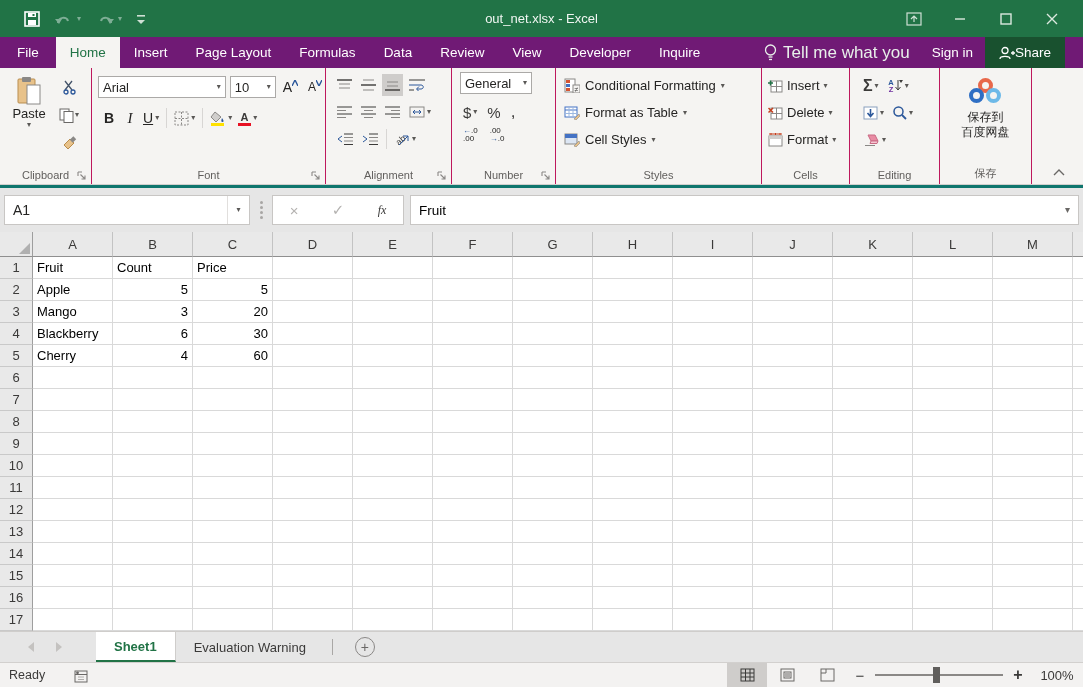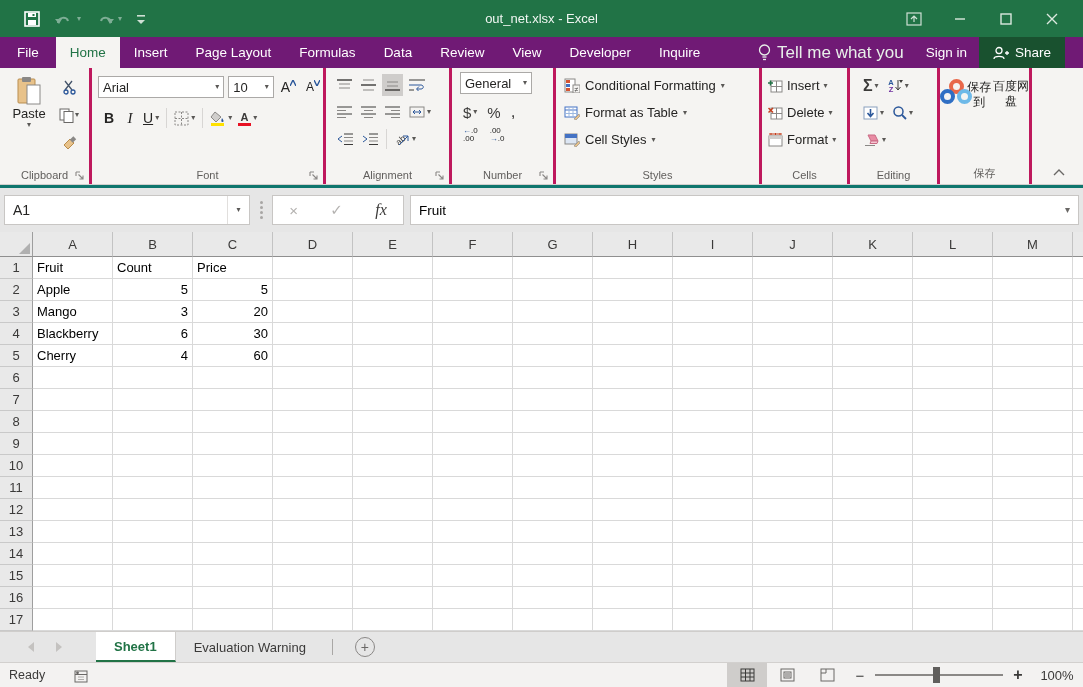--- a/index.html
+++ b/index.html
@@ -16,25 +16,25 @@
   .winctrls .wbtn { width:46px; height:37px; display:flex; align-items:center; justify-content:center; }
 
   
   .tabrow { height:31px; background:#701a75; display:flex; align-items:stretch; flex:none; }
   .tab { color:#fff; font-size:13.5px; padding:0 14px; display:flex; align-items:center; cursor:default; }
   .tab.file { padding:0 17px; }
   .tab.active { background:#f5f4f2; color:#217346; }
   .tab-right { margin-left:auto; display:flex; align-items:stretch; }
   .tellme { display:flex; align-items:center; gap:6px; color:#e8f0ea; font-size:17px; padding:0 10px; white-space:nowrap; overflow:hidden; }
   .signin { display:flex; align-items:center; color:#fff; font-size:13.5px; padding:0 12px; }
-  .sharebtn { background:#19512f; color:#fff; font-size:13.5px; display:flex; align-items:center; gap:6px; padding:0 14px; margin-right:18px; }
+  .sharebtn { background:#19512f; color:#fff; font-size:13.5px; display:flex; align-items:center; padding:0 14px; margin-right:18px; }
 
   
   .ribbon { height:117px; background:#f5f4f2; display:flex; flex:none; border-bottom:1px solid #d2d0ce; position:relative; }
-  .rgroup { position:relative; border-right:3px solid #be185d; padding-top:4px; flex:none; }
+  .rgroup { position:relative; border-right:1px solid #be185d; padding-top:4px; flex:none; }
   .rlabel { position:absolute; bottom:3px; left:0; right:0; text-align:center; font-size:11px; color:#605e5c; }
   .launcher { position:absolute; bottom:3px; right:4px; }
   .combo { background:#fff; border:1px solid #aba9a7; height:22px; display:flex; align-items:center; font-size:13px; color:#252423; padding:0 4px; }
   .combo .arrow { margin-left:auto; }
   .arrow { font-size:8px; color:#5a5856; line-height:1; }
   .mini { display:flex; align-items:center; justify-content:center; height:22px; padding:0 3px; }
   .sel { background:#cfcdcb; }
   .rowline { display:flex; align-items:center; }
   .glyphB { font-weight:bold; font-size:14px; color:#252423; }
   .glyphI { font-style:italic; font-family:"Liberation Serif",serif; font-size:15px; color:#252423; }
@@ -64,21 +64,21 @@
   .decbtn .ar { color:#2b579a; }
 
   
   .fbar { height:47px; background:#e6e6e6; display:flex; align-items:center; padding:0 4px; flex:none; border-top:3px solid #0f766e; }
   .namebox { width:246px; height:30px; background:#fff; border:1px solid #c8c6c4; display:flex; align-items:center; font-size:14px; color:#252423; padding-left:8px; }
   .namebox .nb-arrow { margin-left:auto; border-left:1px solid #e1dfdd; width:22px; align-self:stretch; display:flex; align-items:center; justify-content:center; }
   .vdots { width:14px; display:flex; flex-direction:column; align-items:center; gap:2px; margin:0 4px; }
   .vdots i { width:3px; height:3px; border-radius:50%; background:#a8a6a4; }
   .fxbox { width:132px; height:30px; background:#fff; border:1px solid #c8c6c4; display:flex; align-items:center; justify-content:space-around; }
   .fxbox .dim { color:#b4b2b0; font-size:15px; }
-  .fxglyph { font-style:italic; font-family:"Liberation Serif",serif; font-size:16px; color:#3b3a39; }
+  .fxglyph { font-style:italic; font-family:"Liberation Serif",serif; font-size:12px; color:#3b3a39; }
   .finput { flex:1; height:30px; background:#fff; border:1px solid #c8c6c4; margin-left:6px; display:flex; align-items:center; font-size:13.5px; color:#000; padding-left:8px; }
   .finput .arrow { margin-left:auto; margin-right:8px; color:#6a6866; font-size:10px; }
 
   
   .colheads { height:25px; display:flex; flex:none; background:#e9e9e9; }
   .corner { width:33px; height:25px; background:#e9e9e9; border-right:1px solid #9e9e9e; border-bottom:1px solid #8f8f8f; position:relative; flex:none; }
   .corner i { position:absolute; right:2px; bottom:2px; width:0; height:0; border-left:11px solid transparent; border-bottom:11px solid #b0b0b0; }
   .colhead { width:80px; height:25px; border-right:1px solid #c3c3c3; border-bottom:1px solid #8f8f8f; display:flex; align-items:center; justify-content:center; font-size:13px; color:#3b3a39; flex:none; }
   .colhead.fill { width:10px; border-right:none; }
   .gridbody { height:374px; flex:none; background:#fff; }
@@ -564,21 +564,21 @@
               <path d="M8 8 L15 8 L14 10.5 L7 10.5 Z" fill="#f6c6d2" stroke="#c96a84"></path>
               <line x1="2" y1="12.5" x2="12" y2="12.5" stroke="#8a8886"></line>
             </svg>
           <span class="arrow">▾</span>
         </span>
       </div>
       <span class="rlabel">Editing</span>
     </div>
 
     <div class="rgroup g-baidu">
-      <div style="display:flex;flex-direction:row;align-items:center;padding-top:6px;">
+      <div style="display:flex;flex-direction:column;align-items:center;padding-top:6px;">
         <span style="position:relative;width:34px;height:30px;display:block;">
           <i style="position:absolute;left:9px;top:0;width:15px;height:15px;border:4.5px solid #e8684a;border-radius:50%;"></i>
           <i style="position:absolute;left:0;top:10px;width:15px;height:15px;border:4.5px solid #2f6fc4;border-radius:50%;"></i>
           <i style="position:absolute;left:17px;top:10px;width:15px;height:15px;border:4.5px solid #6db9e8;border-radius:50%;"></i>
         </span>
         <span class="baidu-label">保存到</span>
         <span class="baidu-label" style="margin-top:0">百度网盘</span>
       </div>
       <span class="rlabel">保存</span>
     </div>

